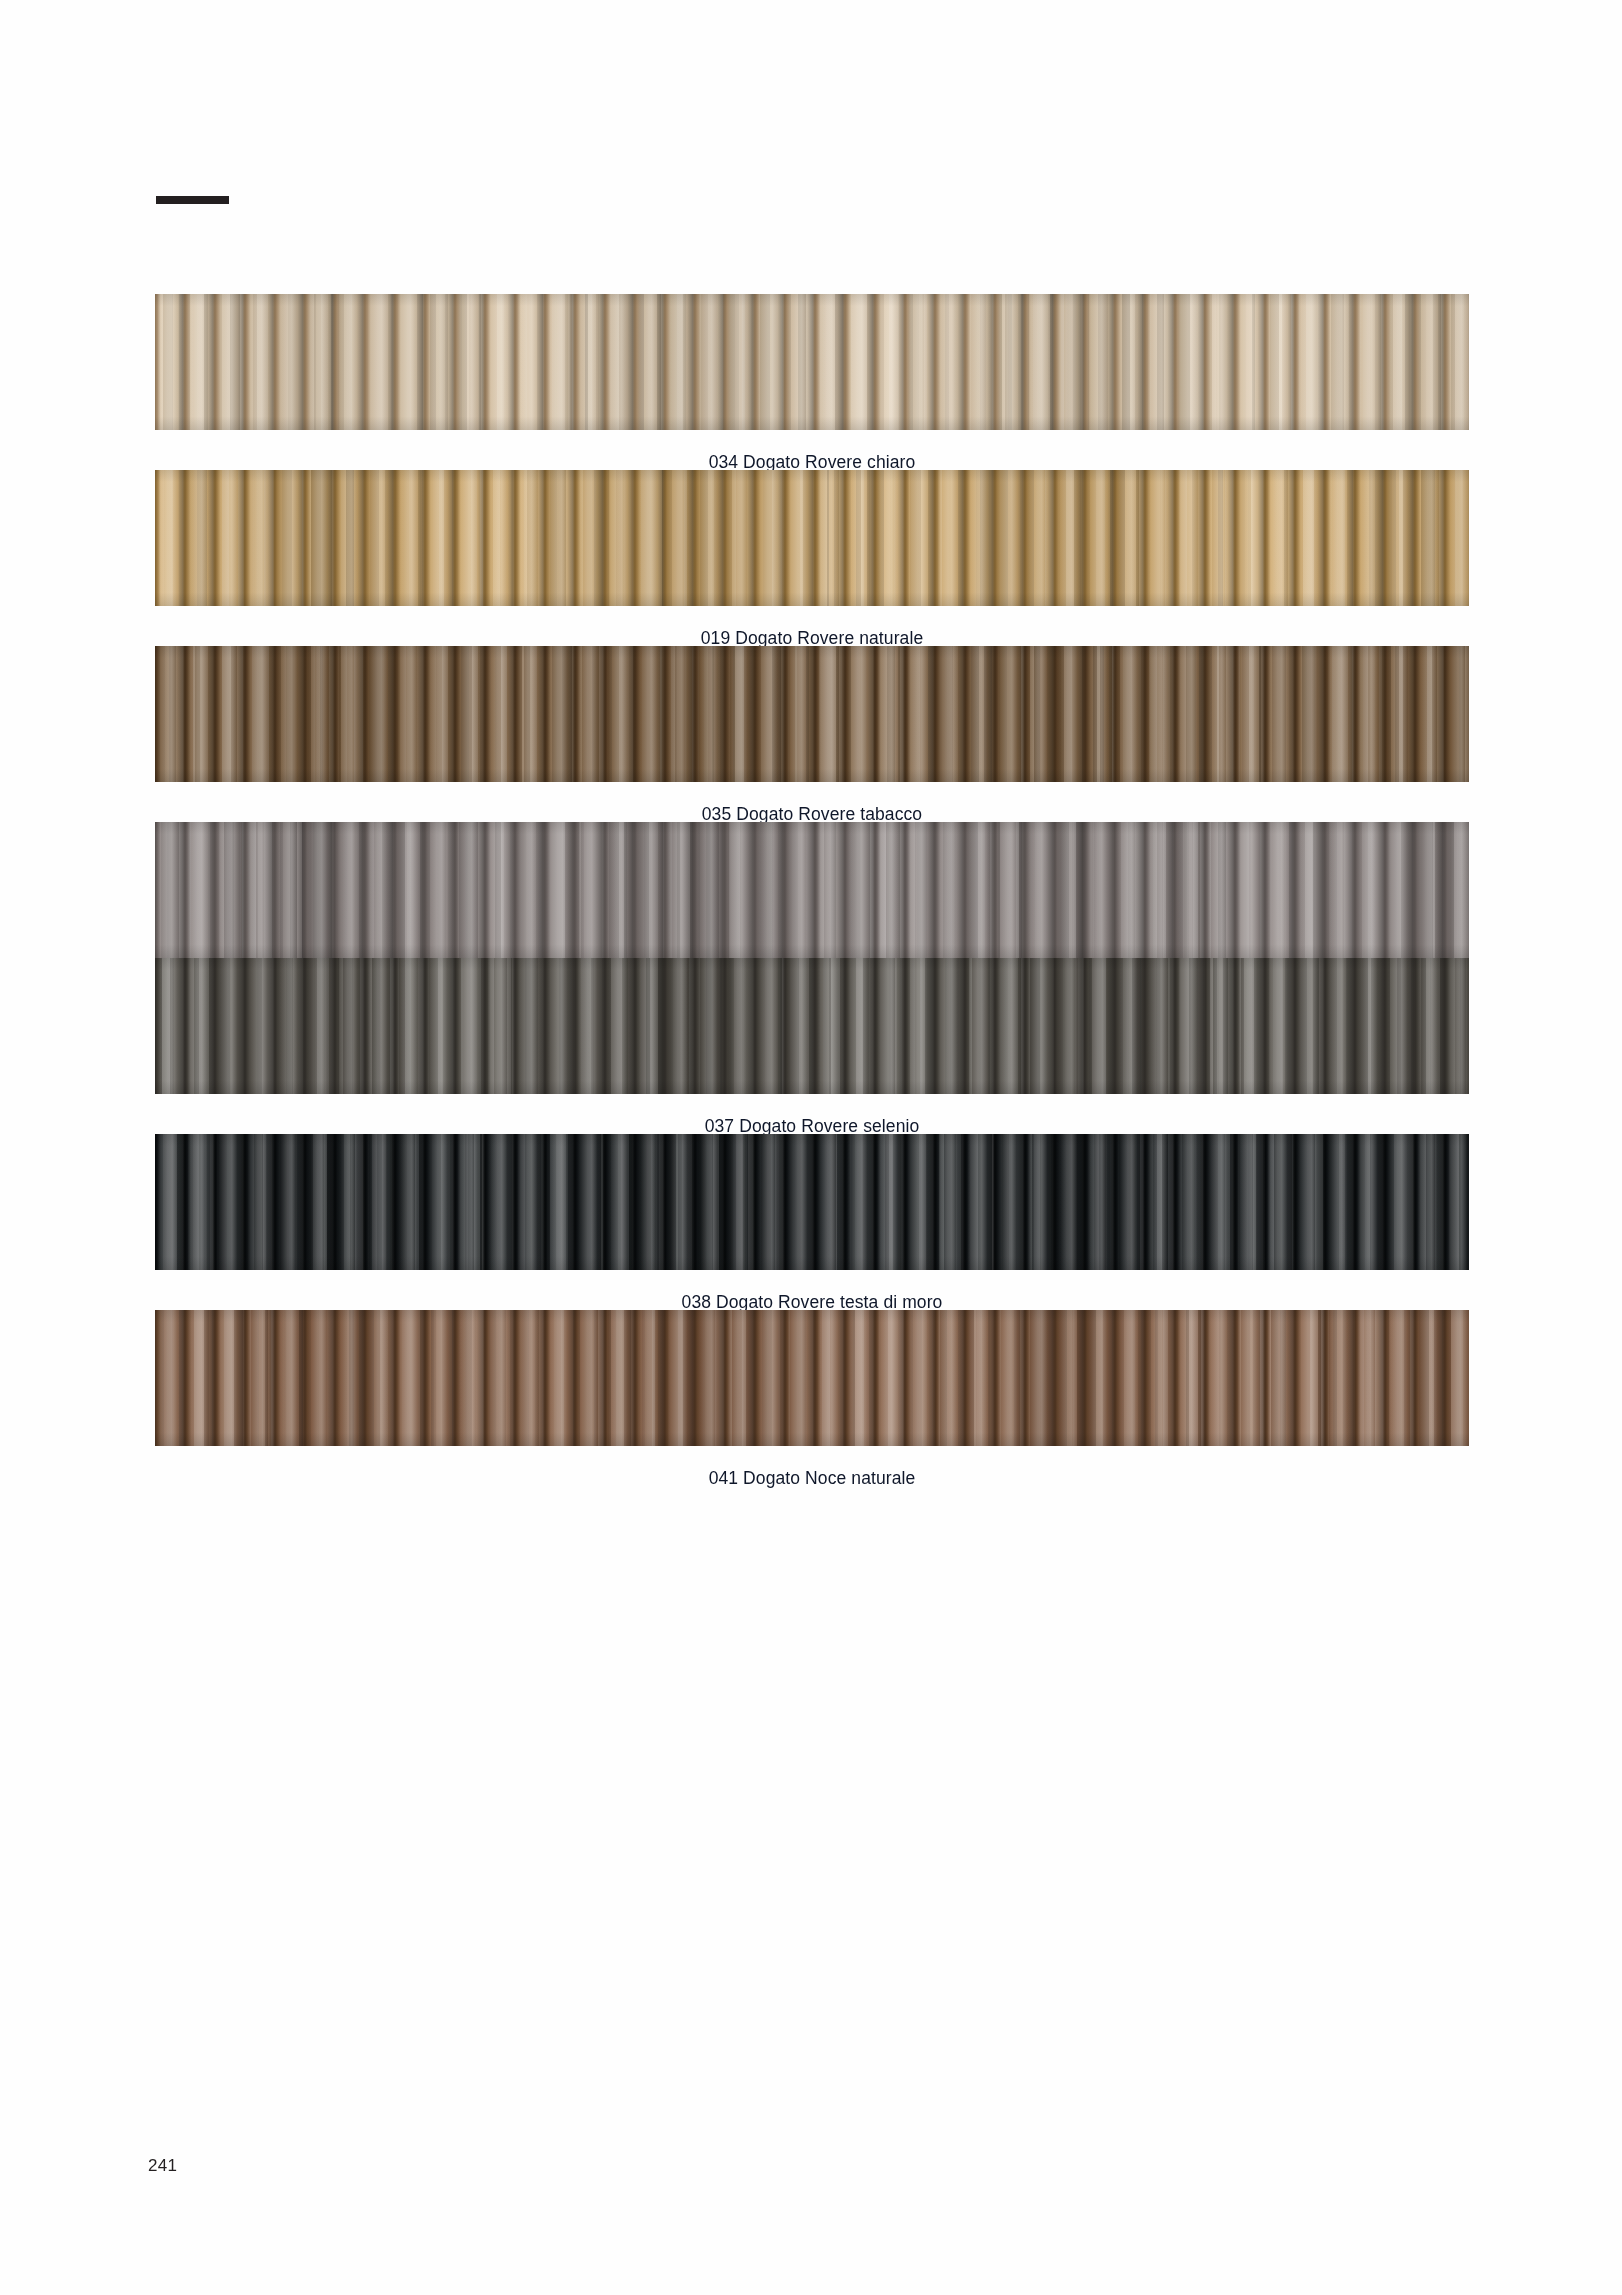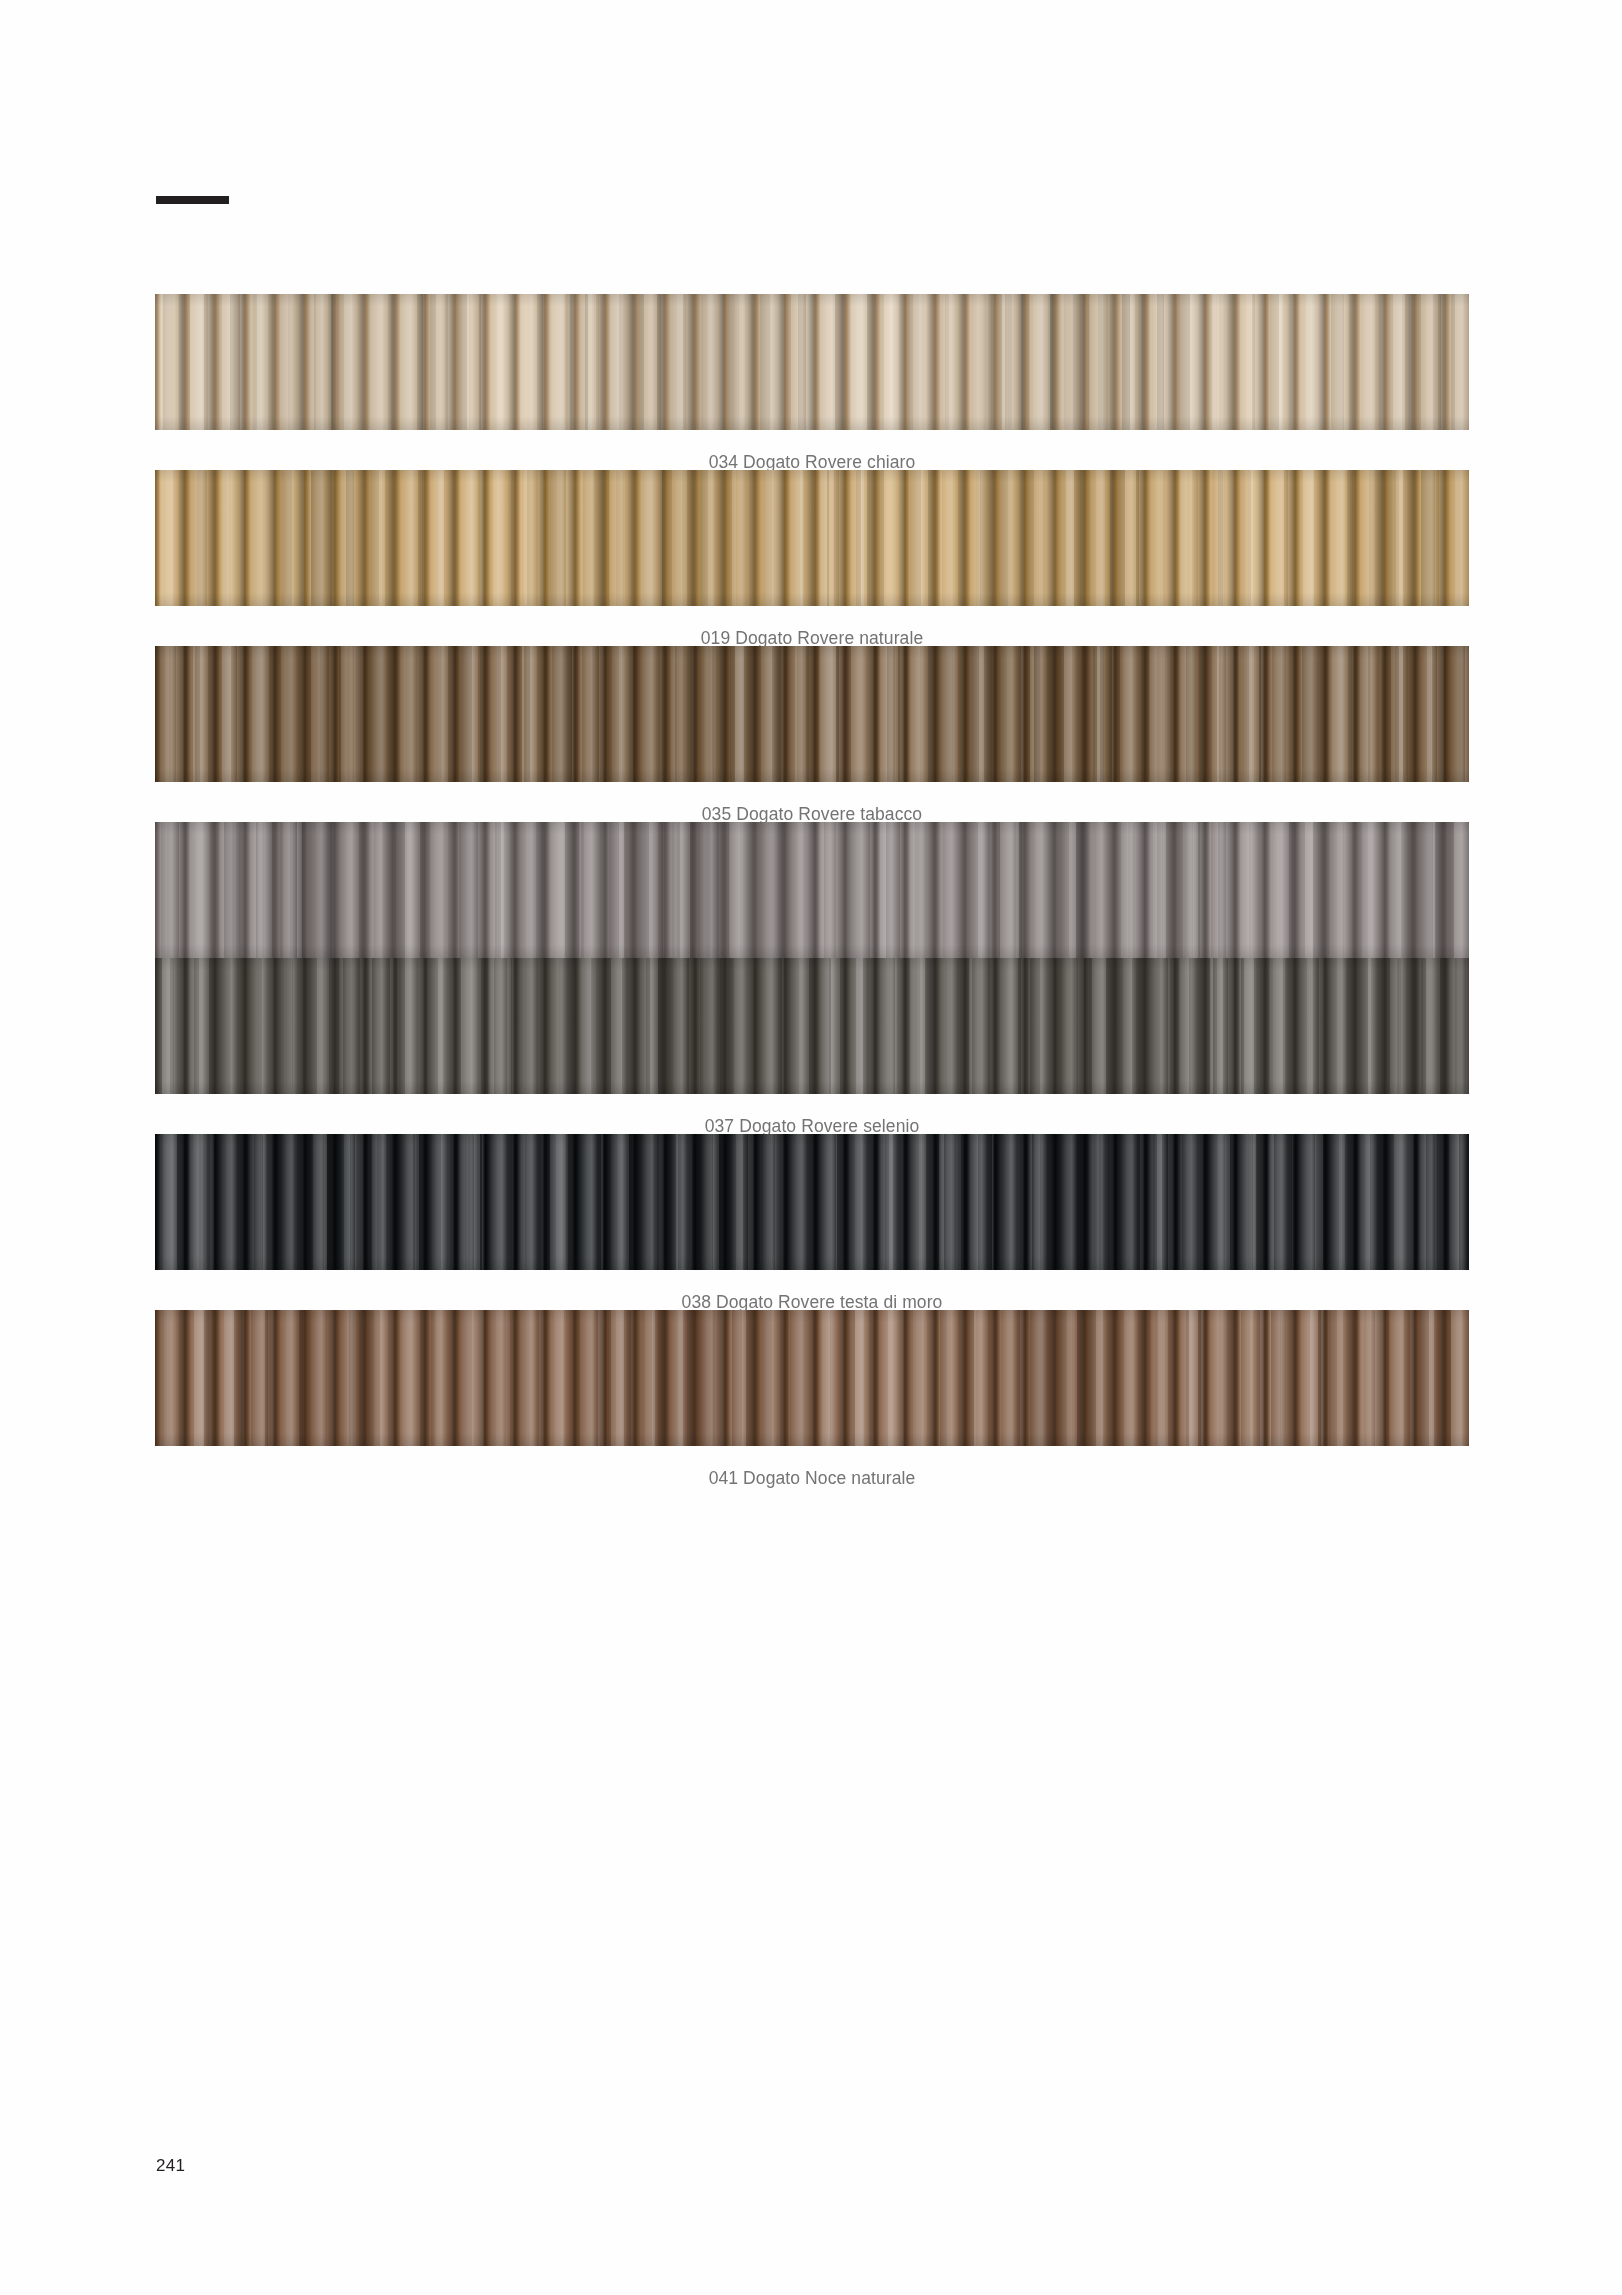--- a/index.html
+++ b/index.html
@@ -95,32 +95,32 @@
   }
   
   .swatch .flutes {
     position: absolute;
     inset: 0;
   }
   .caption {
     text-align: center;
     font-size: 17.5px;
     line-height: 1;
-    color: #737373;
+    color: #0f172a;
     padding-top: 24px;
     padding-bottom: 0;
     height: 40px;
     box-sizing: border-box;
     letter-spacing: 0.1px;
   }
 
   
   .page-number {
     position: absolute;
-    left: 156px;
+    left: 148px;
     top: 2156px;
     font-size: 17px;
     color: #231f20;
     letter-spacing: 0.3px;
   }
 </style>
 </head>
 <body>
 
 <div class="page">

